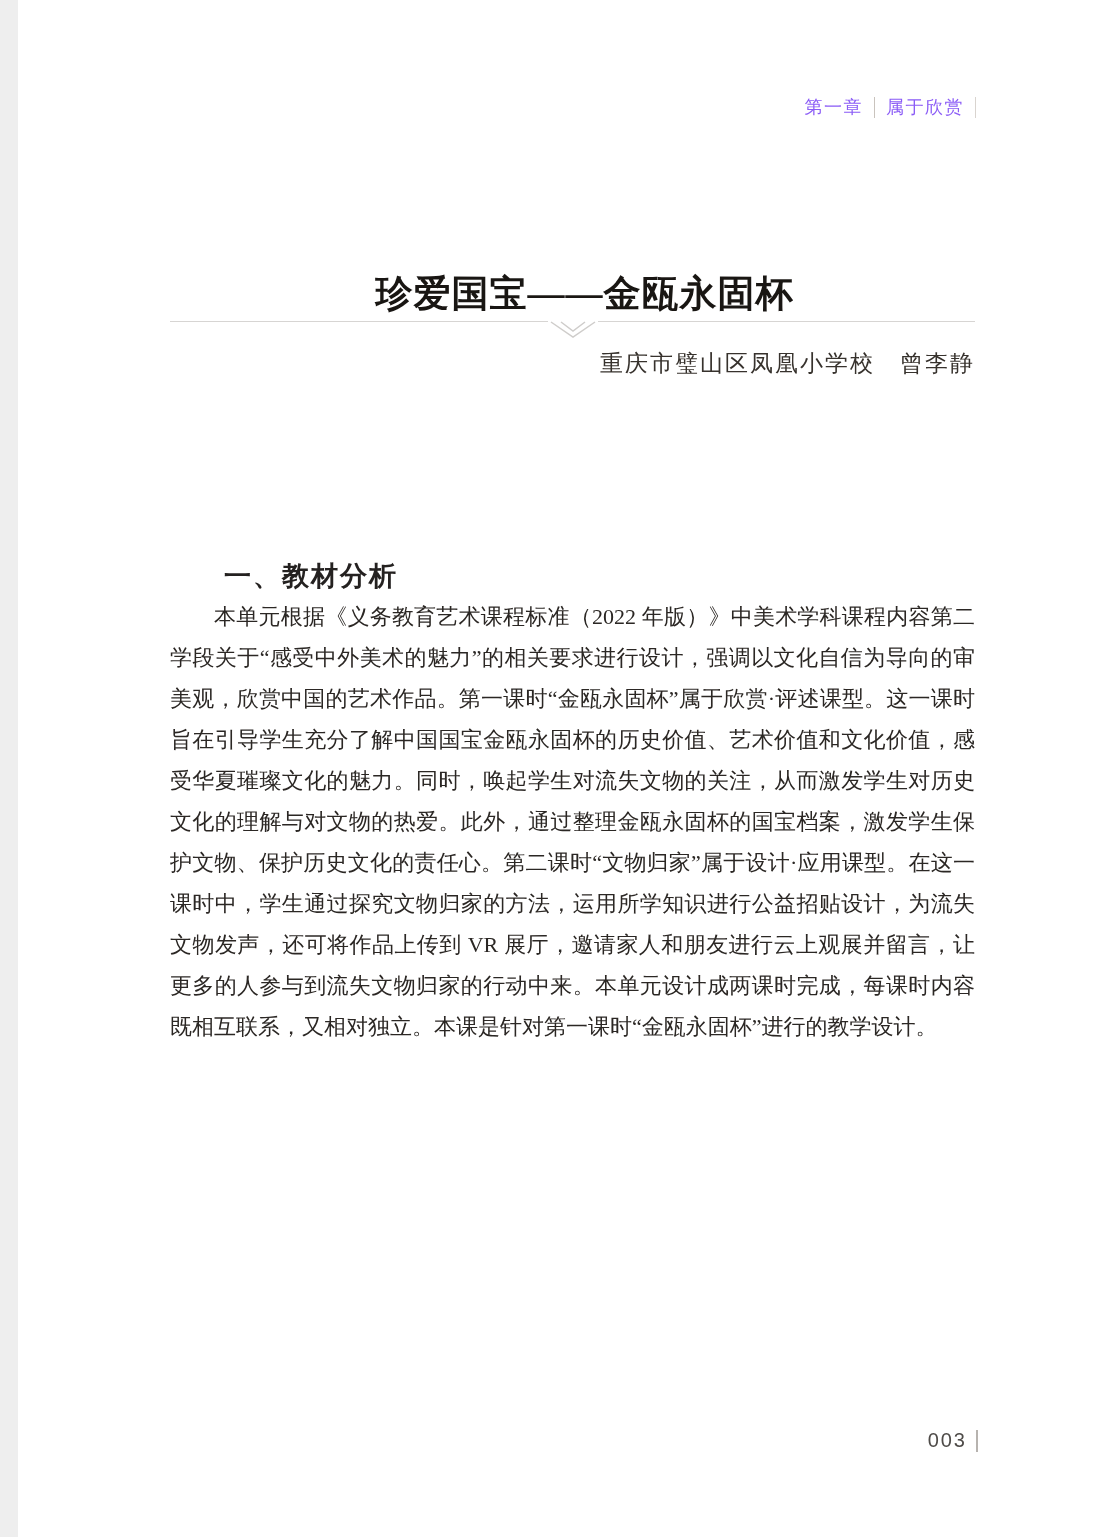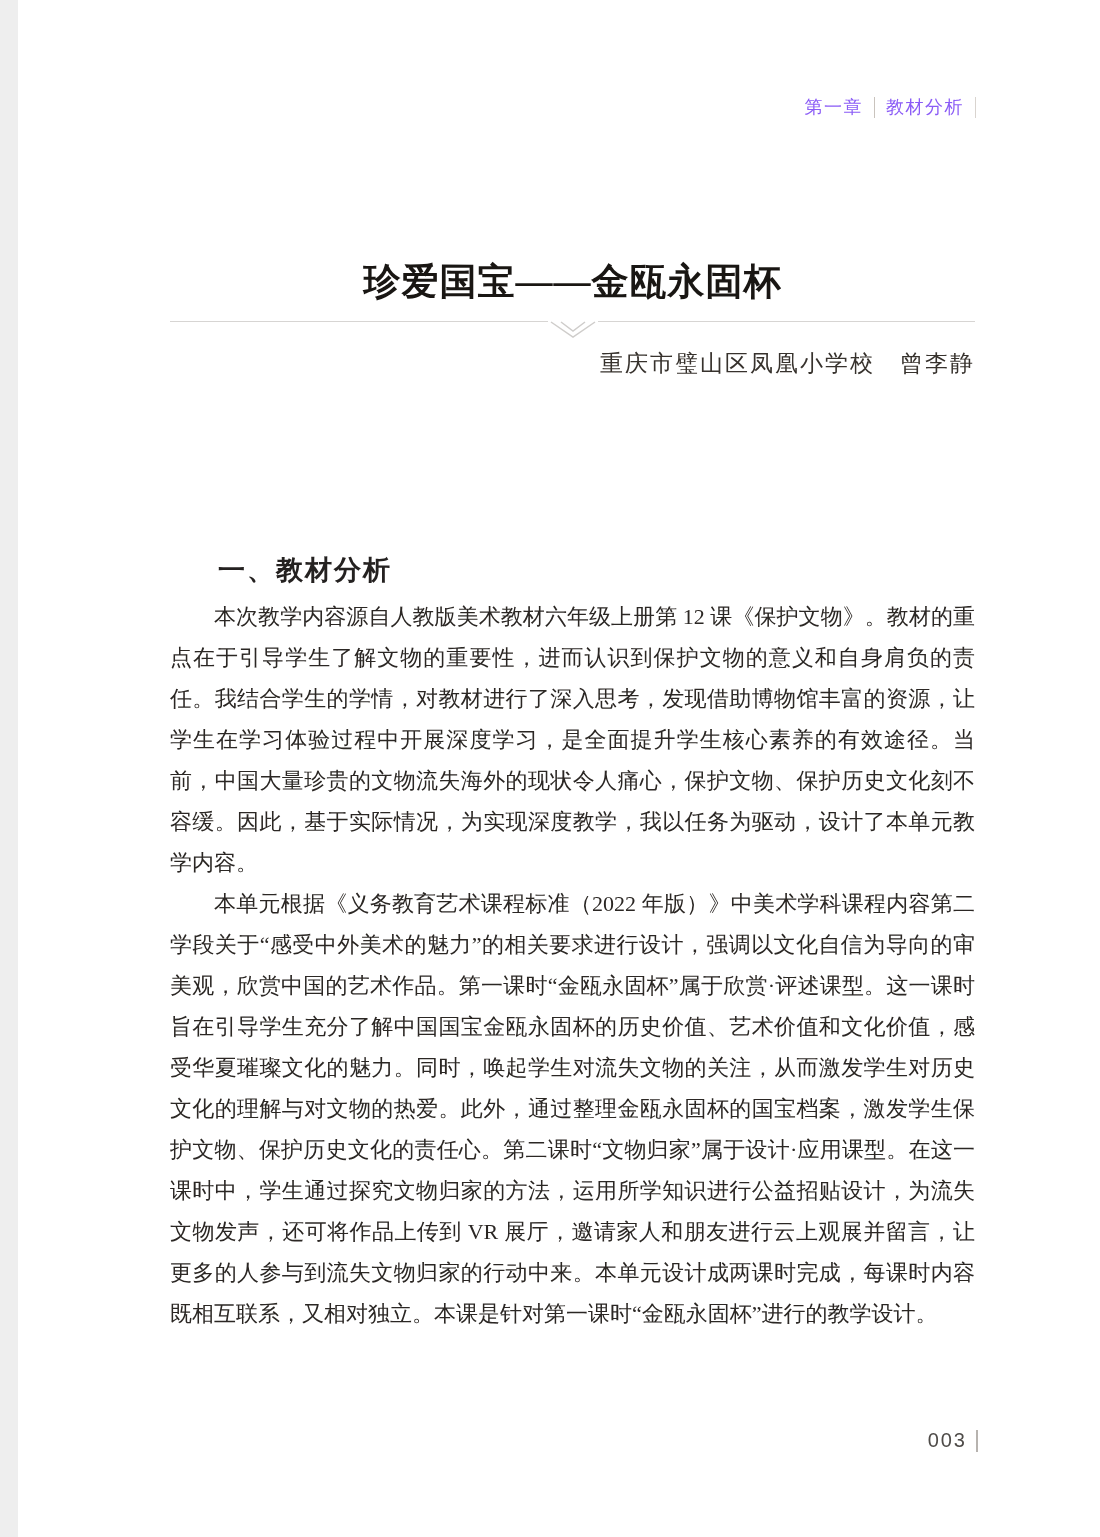--- a/index.html
+++ b/index.html
@@ -43,21 +43,21 @@
   .vdiv.end {
     background: #d9d4cf;
     margin-right: 0;
   }
   
   .title {
     position: absolute;
     top: 258px;
     left: 170px;
     width: 805px;
-    margin: 0;
+    margin: 12px;
     text-align: center;
     font-size: 37px;
     line-height: 48px;
     font-weight: bold;
     color: #191613;
     letter-spacing: 1px;
     font-family: "Liberation Serif", "DejaVu Serif", serif;
   }
   .title-rule {
     position: absolute;
@@ -89,21 +89,21 @@
     text-align: right;
     font-size: 23px;
     color: #37322d;
     letter-spacing: 2px;
   }
   
   .section-heading {
     position: absolute;
     top: 548px;
     left: 214px;
-    margin: 4px;
+    margin: 10px;
     font-family: "Liberation Sans", "DejaVu Sans", sans-serif;
     font-size: 27px;
     font-weight: 600;
     color: #242120;
     letter-spacing: 2px;
   }
   
   .body-text {
     position: absolute;
     top: 596px;
@@ -140,40 +140,39 @@
   }
 </style>
 </head>
 <body>
 
 <div class="edge-strip"></div>
 
 <header class="running-head">
   <span>第一章</span>
   <span class="vdiv"></span>
-  <span>教材分析</span>
+  <span>属于欣赏</span>
   <span class="vdiv end"></span>
 </header>
 
 <h1 class="title">珍爱国宝——金瓯永固杯</h1>
 
 <div class="title-rule">
   <span class="rule-line left"></span>
   <svg class="chevron" width="46" height="20" viewBox="0 0 46 20" xmlns="http://www.w3.org/2000/svg">
     <polyline points="1,1 23,16 45,1" fill="none" stroke="#cfcdcb" stroke-width="1.5"></polyline>
     <polyline points="11,1 23,10 35,1" fill="none" stroke="#cfcdcb" stroke-width="1.5"></polyline>
   </svg>
   <span class="rule-line right"></span>
 </div>
 
 <div class="author">重庆市璧山区凤凰小学校　曾李静</div>
 
 <h2 class="section-heading">一、教材分析</h2>
 
 <div class="body-text">
-  <p>本次教学内容源自人教版美术教材六年级上册第 12 课《保护文物》。教材的重点在于引导学生了解文物的重要性，进而认识到保护文物的意义和自身肩负的责任。我结合学生的学情，对教材进行了深入思考，发现借助博物馆丰富的资源，让学生在学习体验过程中开展深度学习，是全面提升学生核心素养的有效途径。当前，中国大量珍贵的文物流失海外的现状令人痛心，保护文物、保护历史文化刻不容缓。因此，基于实际情况，为实现深度教学，我以任务为驱动，设计了本单元教学内容。</p>
   <p>本单元根据《义务教育艺术课程标准（2022 年版）》中美术学科课程内容第二学段关于“感受中外美术的魅力”的相关要求进行设计，强调以文化自信为导向的审美观，欣赏中国的艺术作品。第一课时“金瓯永固杯”属于欣赏·评述课型。这一课时旨在引导学生充分了解中国国宝金瓯永固杯的历史价值、艺术价值和文化价值，感受华夏璀璨文化的魅力。同时，唤起学生对流失文物的关注，从而激发学生对历史文化的理解与对文物的热爱。此外，通过整理金瓯永固杯的国宝档案，激发学生保护文物、保护历史文化的责任心。第二课时“文物归家”属于设计·应用课型。在这一课时中，学生通过探究文物归家的方法，运用所学知识进行公益招贴设计，为流失文物发声，还可将作品上传到 VR 展厅，邀请家人和朋友进行云上观展并留言，让更多的人参与到流失文物归家的行动中来。本单元设计成两课时完成，每课时内容既相互联系，又相对独立。本课是针对第一课时“金瓯永固杯”进行的教学设计。</p>
 </div>
 
 <footer class="folio">
   <span>003</span>
   <span class="folio-bar"></span>
 </footer>
 
 </body></html>

